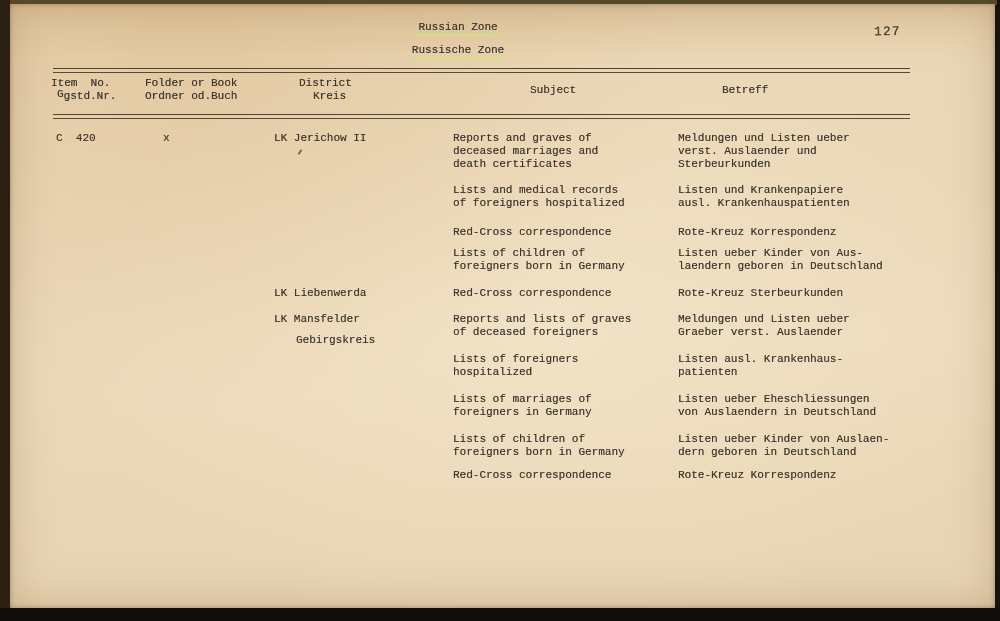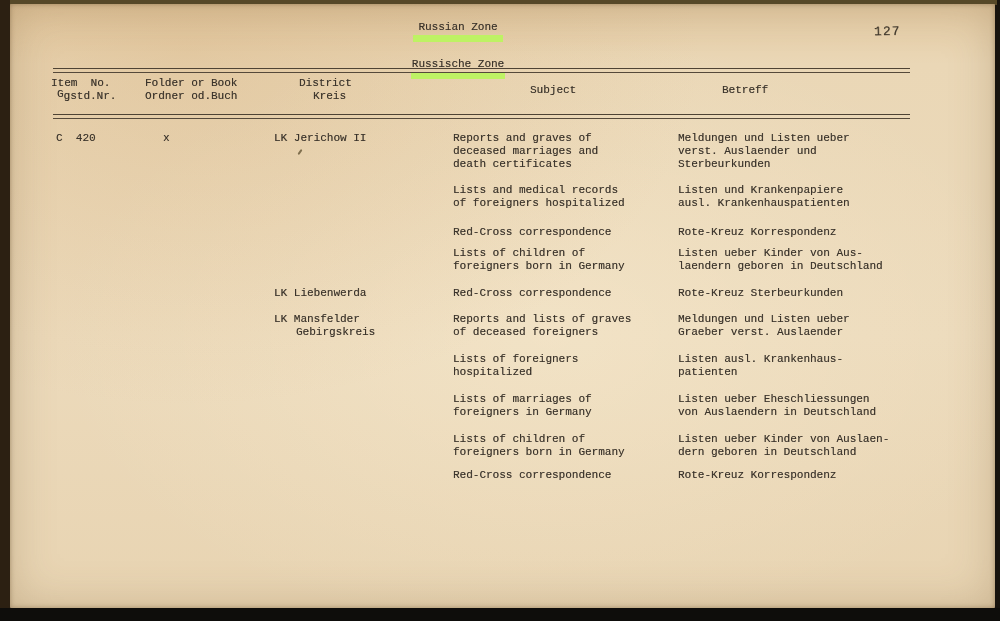--- a/index.html
+++ b/index.html
@@ -21,25 +21,25 @@
       linear-gradient(180deg,#e4cba4 0%,#ead7b6 10%,#ecdabb 55%,#e8d4b2 100%);
     box-shadow: inset 0 0 45px rgba(120,90,50,0.28), inset 0 0 5px rgba(90,65,35,0.45);
     border-radius:1px;
   }
   .content{position:absolute;inset:0;color:#39322a;font-size:11px;}
   .t{position:absolute;white-space:pre;line-height:13px;
      text-shadow:0.3px 0.3px 0 rgba(58,50,40,0.45);}
   .blk{position:absolute;line-height:13px;
      text-shadow:0.3px 0.3px 0 rgba(58,50,40,0.45);}
   .tl{white-space:pre;height:13px;}
-  .indent{padding-left:22px;}
+  .indent{padding-left:22px;margin-top:8px;}
   .title-block{position:absolute;top:21px;left:398px;width:120px;text-align:center;
      text-shadow:0.3px 0.3px 0 rgba(58,50,40,0.45);}
-  .title-line{display:inline-block;line-height:13px;border-bottom:7px solid #bef264;
-     white-space:pre;margin-bottom:16px;}
+  .title-line{display:inline-block;line-height:13px;border-bottom:1px solid #bef264;
+     white-space:pre;margin-bottom:8px;}
   .title-line.en{padding:0 5px 1px 5px;}
   .title-line.de{padding:0 1px 1px 1px;}
   .pagenum{font-size:13px;letter-spacing:1px;color:#443b2e;transform:rotate(-1.5deg);}
   .rule{position:absolute;left:53px;width:857px;height:3px;
      border-top:1.5px solid #4e4334;border-bottom:1px solid #55493a;}
   .raised{position:relative;top:-2px;}
   .pencil-mark{position:absolute;width:6px;height:2px;background:#80704f;
      transform:rotate(-55deg);border-radius:1px;}
 </style>
 </head>

